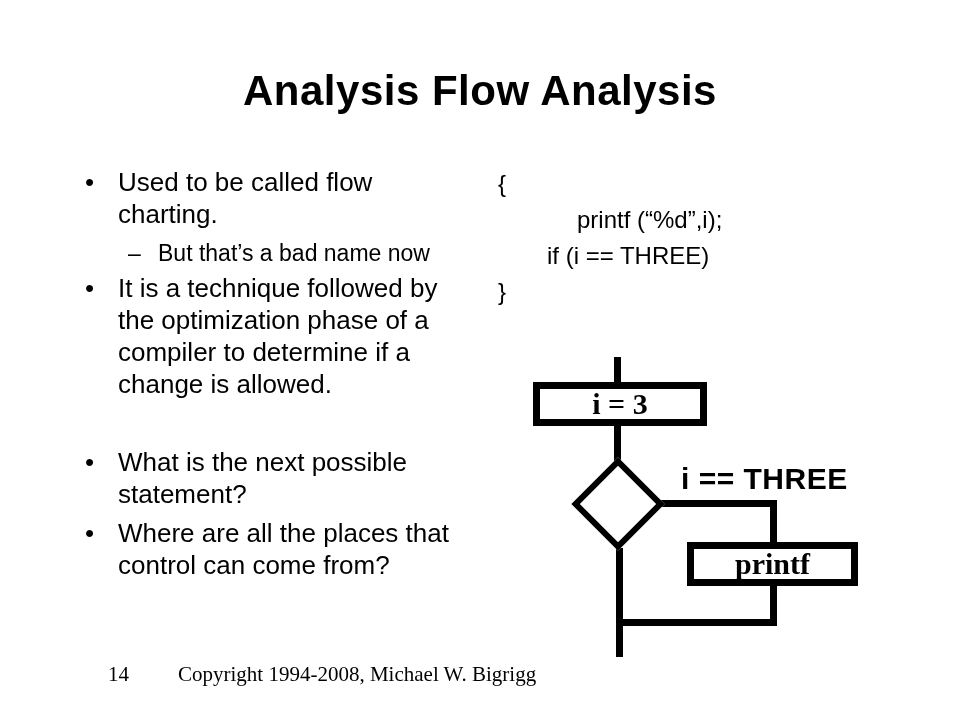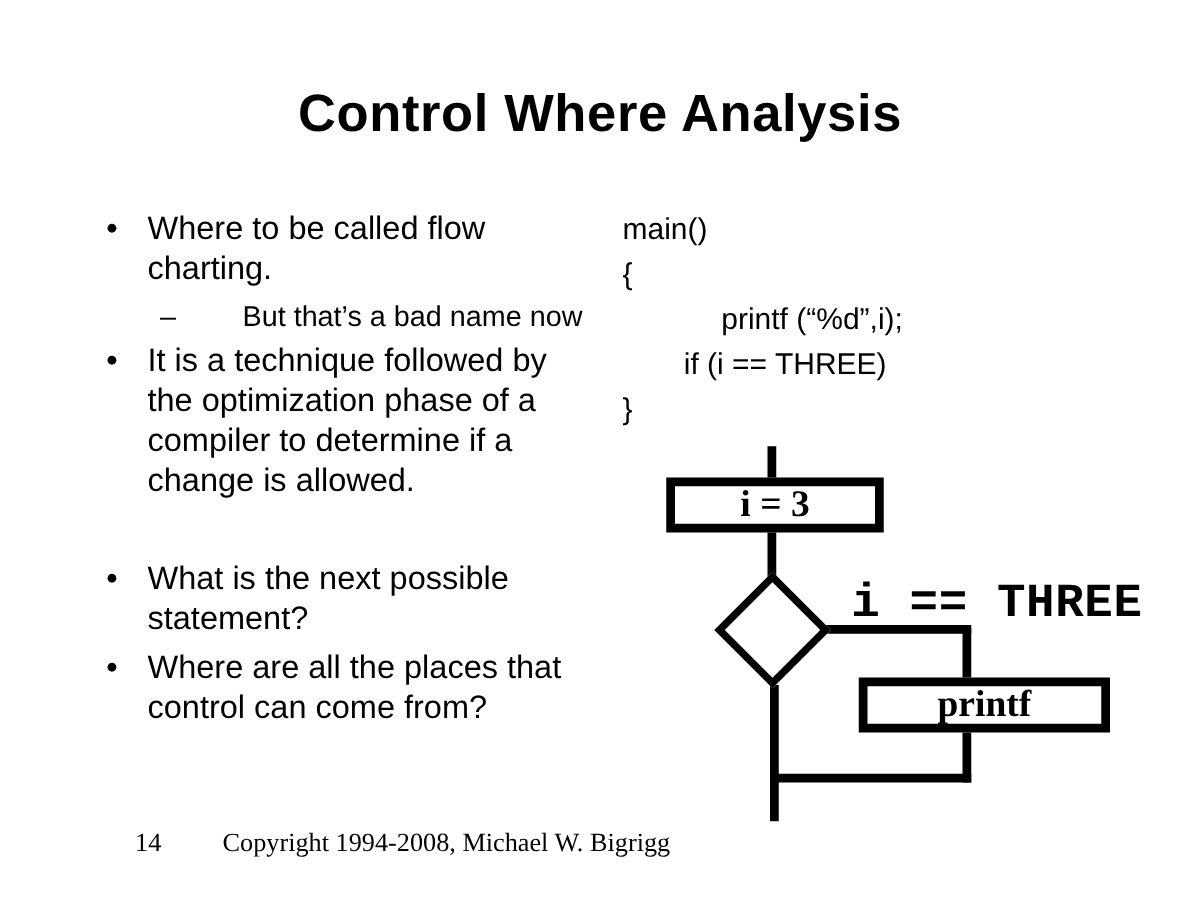--- a/index.html
+++ b/index.html
@@ -24,21 +24,21 @@
     font-family: "Liberation Sans", sans-serif;
   }
 
   
   .bullet-row { position: absolute; display: flex; align-items: flex-start; }
   .bullet-row.level1 { left: 85px; font-size: 26px; line-height: 32px; }
   .bullet-row.level1 .marker { flex: 0 0 33px; width: 33px; }
   .bullet-row.level1 .btext { width: 352px; }
   .bullet-row.level2 { left: 128px; font-size: 23px; line-height: 28px; }
   .bullet-row.level2 .marker { flex: 0 0 30px; width: 30px; }
-  .bullet-row.level2 .btext { width: 330px; margin-left: 36px; }
+  .bullet-row.level2 .btext { width: 330px; }
   #bullet-1 { top: 166px; }
   #bullet-2 { top: 239px; }
   #bullet-3 { top: 272px; }
   #bullet-4 { top: 446px; }
   #bullet-5 { top: 517px; }
 
   
   .code { position: absolute; left: 498px; top: 166px; font-size: 24px; line-height: 36px; }
   .code .line { white-space: pre; }
   .code .ind1 { padding-left: 49px; }
@@ -58,85 +58,84 @@
     box-sizing: border-box;
     border: 7px solid #000;
     background: #fff;
     z-index: 3;
     display: flex; align-items: center; justify-content: center;
     font-family: "Liberation Serif", serif;
     font-weight: bold;
     font-size: 30px;
   }
   #assign-box { left: 533px; top: 382px; width: 174px; height: 44px; }
-  #printf-box { left: 687px; top: 542px; width: 201px; height: 44px; }
+  #printf-box { left: 687px; top: 542px; width: 171px; height: 44px; }
 
   .fc-diamond {
     position: absolute;
     left: 585px; top: 471px;
     width: 66px; height: 66px;
     box-sizing: border-box;
     border: 6px solid #000;
     background: #fff;
     transform: rotate(45deg);
     z-index: 2;
   }
   .fc-cond-label {
     position: absolute;
     left: 681px; top: 462px;
-    font-family: Liberation Mono, monospace;
+    font-family: Liberation Sans, sans-serif;
     font-weight: bold;
-    font-size: 38px;
+    font-size: 30px;
     letter-spacing: 0.5px;
     z-index: 2;
     white-space: pre;
   }
 
   
   .footer-num, .footer-copy {
     position: absolute;
     top: 662px;
     font-family: "Liberation Serif", serif;
     font-size: 21px;
   }
   .footer-num { left: 108px; text-align: center; }
   .footer-copy { left: 178px; }
 </style>
 </head>
 <body>
 
 <div class="slide">
 
-  <h1 class="title">Control Where Analysis</h1>
+  <h1 class="title">Analysis Flow Analysis</h1>
 
   <div>
     <div class="bullet-row level1" id="bullet-1">
       <span class="marker">•</span>
-      <span class="btext">Where to be called flow charting.</span>
+      <span class="btext">Used to be called flow charting.</span>
     </div>
     <div class="bullet-row level2" id="bullet-2">
       <span class="marker">–</span>
       <span class="btext">But that’s a bad name now</span>
     </div>
     <div class="bullet-row level1" id="bullet-3">
       <span class="marker">•</span>
       <span class="btext">It is a technique followed by the optimization phase of a compiler to determine if a change is allowed.</span>
     </div>
     <div class="bullet-row level1" id="bullet-4">
       <span class="marker">•</span>
       <span class="btext">What is the next possible statement?</span>
     </div>
     <div class="bullet-row level1" id="bullet-5">
       <span class="marker">•</span>
       <span class="btext">Where are all the places that control can come from?</span>
     </div>
   </div>
 
   <div class="code">
-    <div class="line">main()</div>
     <div class="line">{</div>
     <div class="line ind2">printf (“%d”,i);</div>
     <div class="line ind1">if (i == THREE)</div>
     <div class="line">}</div>
   </div>
 
   <div>
     <div class="fc-line" id="line-top-stub"></div>
     <div class="fc-line" id="line-assign-diamond"></div>
     <div class="fc-line" id="line-true-h"></div>

